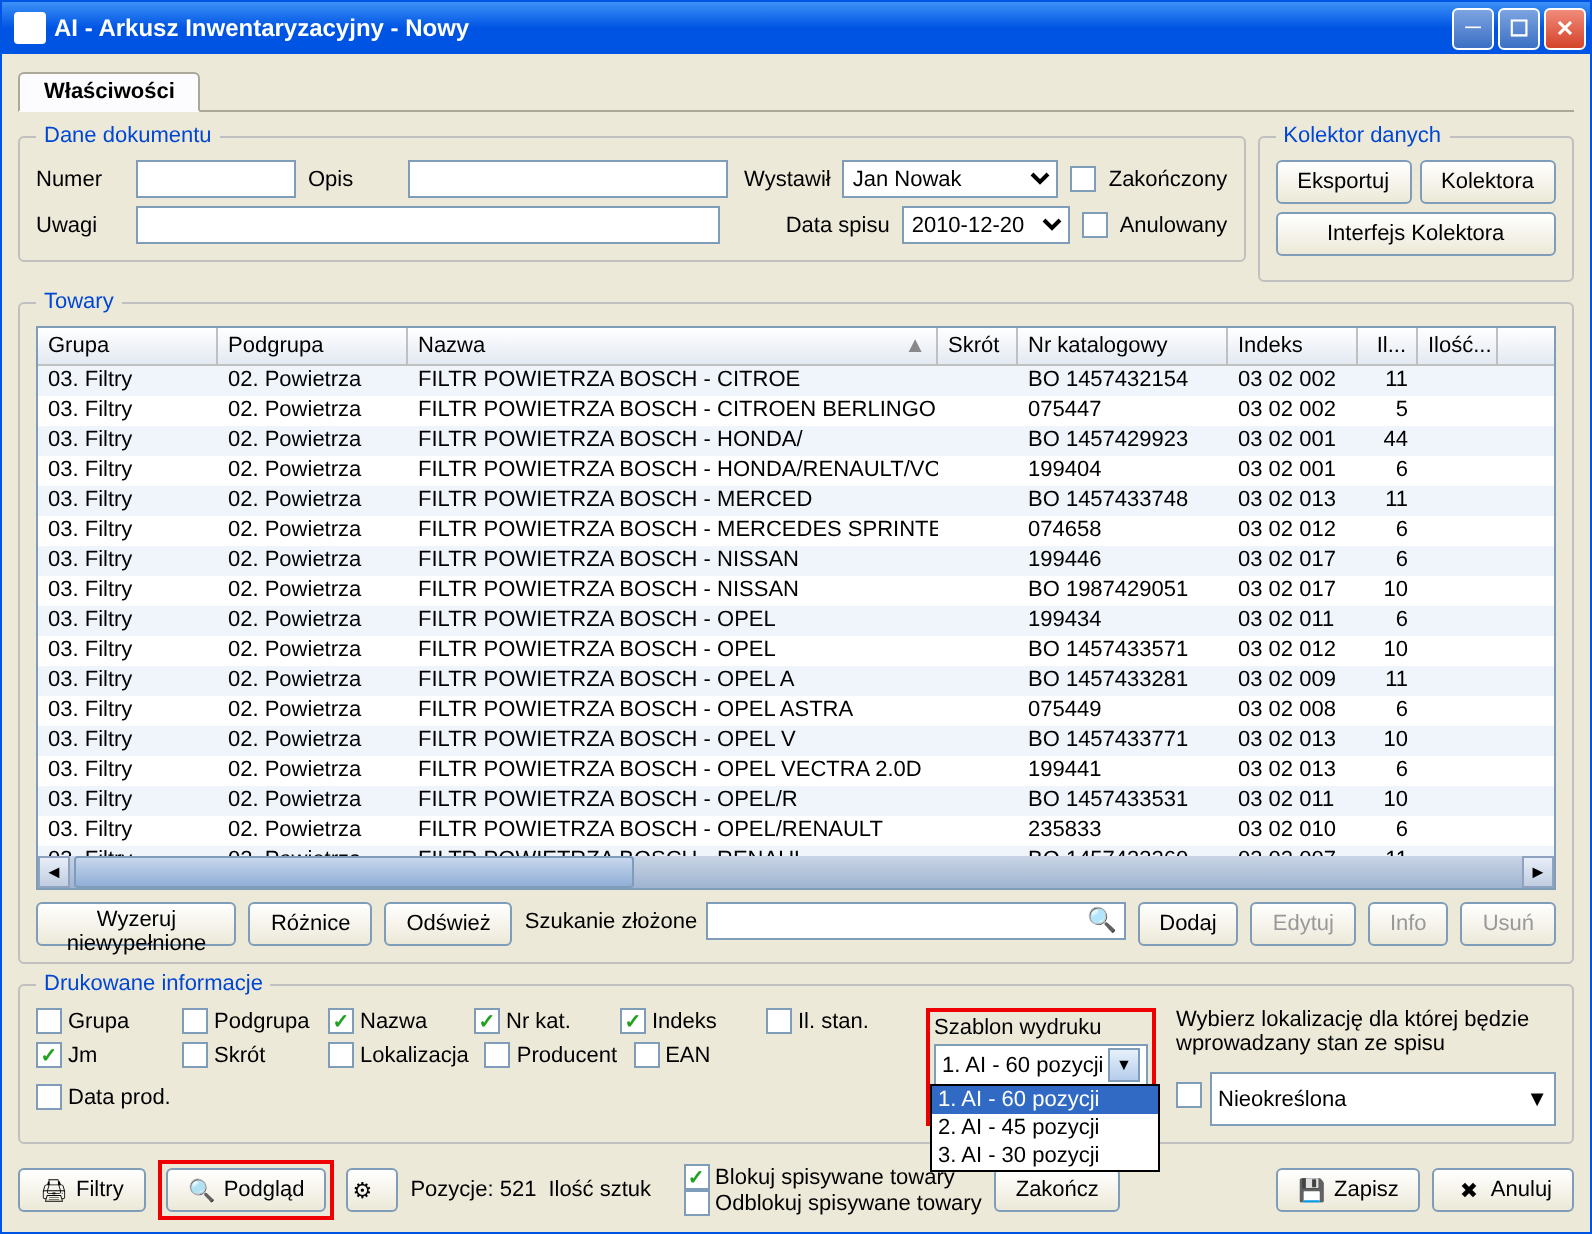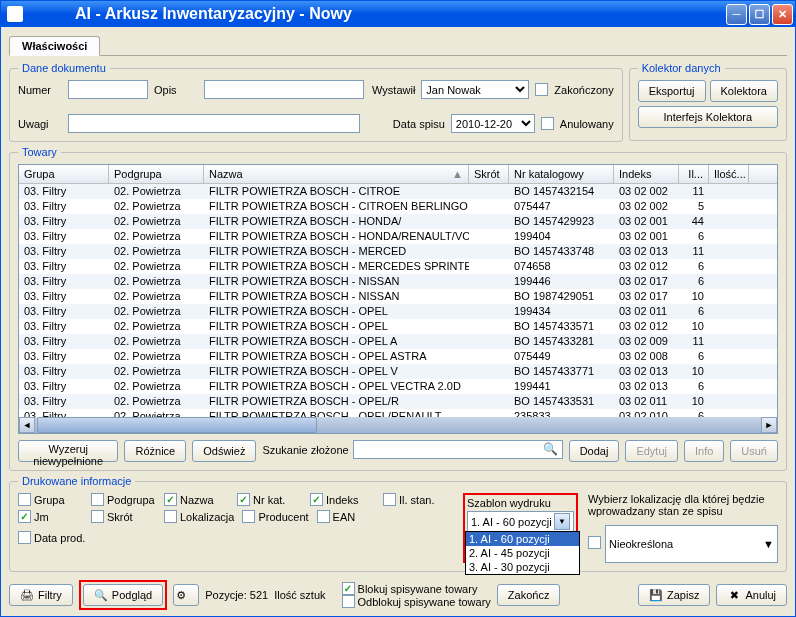--- a/index.html
+++ b/index.html
@@ -1,30 +1,30 @@
 <!DOCTYPE html>
 <html><head>
 <meta charset="utf-8">
 <style>
 * { box-sizing: border-box; margin: 0; padding: 0; font-family: Tahoma, Arial, sans-serif; font-size: 11px; }
 body { background: #ece9d8; padding: 0; }
 .window { width: 796px; height: 617px; background: #ece9d8; border: 1px solid #0054e3; display: flex; flex-direction: column; }
 .titlebar { background: linear-gradient(to bottom, #3c91f7 0%, #0054e3 50%, #0054e3 100%); color: #fff; height: 26px; display: flex; align-items: center; padding: 0 2px 0 6px; }
 .titlebar .icon { width: 16px; height: 16px; background: #fff; margin-right: 4px; border-radius: 2px; }
-.titlebar .title { flex: 1; font-weight: bold; font-size: 16px; margin-left: 48px; }
+.titlebar .title { flex: 1; font-weight: bold; font-size: 12px; }
 .titlebar .winbtn { width: 21px; height: 21px; margin-left: 2px; border: 1px solid #fff; border-radius: 3px; display: flex; align-items: center; justify-content: center; color: #fff; font-weight: bold; font-size: 11px; }
 .minbtn { background: linear-gradient(#7ba4e0,#3c6fc4); }
 .maxbtn { background: linear-gradient(#7ba4e0,#3c6fc4); }
 .closebtn { background: linear-gradient(#f08b7a,#d4432a); }
 .content { flex: 1; padding: 4px 8px 6px 8px; display: flex; flex-direction: column; gap: 4px; overflow: hidden; }
 .tabarea { border-bottom: 1px solid #aca899; margin-bottom: 2px; padding-top: 4px; font-weight: bold; }
 .tab { display: inline-block; padding: 3px 12px; background: #fcfcfe; border: 1px solid #aca899; border-bottom: 1px solid #fcfcfe; border-radius: 3px 3px 0 0; position: relative; top: 1px; }
 fieldset { border: 1px solid #c0c0c0; border-radius: 3px; padding: 6px 8px 8px 8px; }
 legend { padding: 0 4px; color: #0046d5; }
-.row { display: flex; align-items: center; gap: 6px; margin-bottom: 15px; }
+.row { display: flex; align-items: center; gap: 6px; margin-bottom: 4px; }
 .row:last-child { margin-bottom: 0; }
 .lbl { width: 44px; text-align: left; }
 input[type=text] { border: 1px solid #7f9db9; padding: 1px 3px; height: 19px; background: #fff; }
 select { border: 1px solid #7f9db9; height: 19px; background: #fff; }
 .btn { background: linear-gradient(#fff,#ece9d8); border: 1px solid #7f9db9; border-radius: 3px; padding: 2px 10px; cursor: pointer; height: 22px; }
 .btn.disabled { color: #999; }
 .toprow { display: flex; gap: 6px; align-items: flex-start; }
 .dane { flex: 1; }
 .kolektor { width: 142px; }
 .kolektor .btn { width: 100%; margin-bottom: 4px; }
@@ -53,21 +53,21 @@
 .drukright { display: flex; gap: 10px; }
 .drukleft { flex: 1; }
 .szablon { width: 115px; position: relative; }
 .szablon .combo { border: 1px solid #7f9db9; height: 21px; display: flex; align-items: center; padding: 0 3px; background: #fff; }
 .szablon .droparr { margin-left: auto; width: 16px; height: 17px; background: linear-gradient(#e6f0fb,#b5cdec); border: 1px solid #7f9db9; display: flex; align-items: center; justify-content: center; font-size: 8px; }
 .szablon .dropdown { position: absolute; top: 36px; left: 0; width: 115px; background: #fff; border: 1px solid #000; z-index: 10; }
 .szablon .dropdown .opt { padding: 1px 3px; }
 .szablon .dropdown .opt.sel { background: #316ac5; color: #fff; }
 .redbox { border: 2px solid #e00; padding: 2px; }
 .lokal { width: 190px; font-size: 10px; }
-.lokal .combo2 { border: 1px solid #7f9db9; height: 38px; display: flex; align-items: center; padding: 0 3px; background: #fff; margin-top: 4px; }
+.lokal .combo2 { border: 1px solid #7f9db9; height: 27px; display: flex; align-items: center; padding: 0 3px; background: #fff; margin-top: 4px; }
 .footer { display: flex; align-items: center; gap: 6px; padding-top: 4px; }
 .footer .sep { flex: 1; }
 .footer .btn { display: flex; align-items: center; gap: 4px; }
 .iconbox { width: 14px; height: 14px; display: inline-flex; align-items: center; justify-content: center; font-size: 11px; }
 .checkbox-draw { width: 13px; height: 13px; border: 1px solid #7f9db9; background: #fff; display: inline-flex; align-items: center; justify-content: center; font-size: 10px; color: #21a121; font-weight: bold; }
 </style>
 </head>
 <body>
 
 <div class="window">

